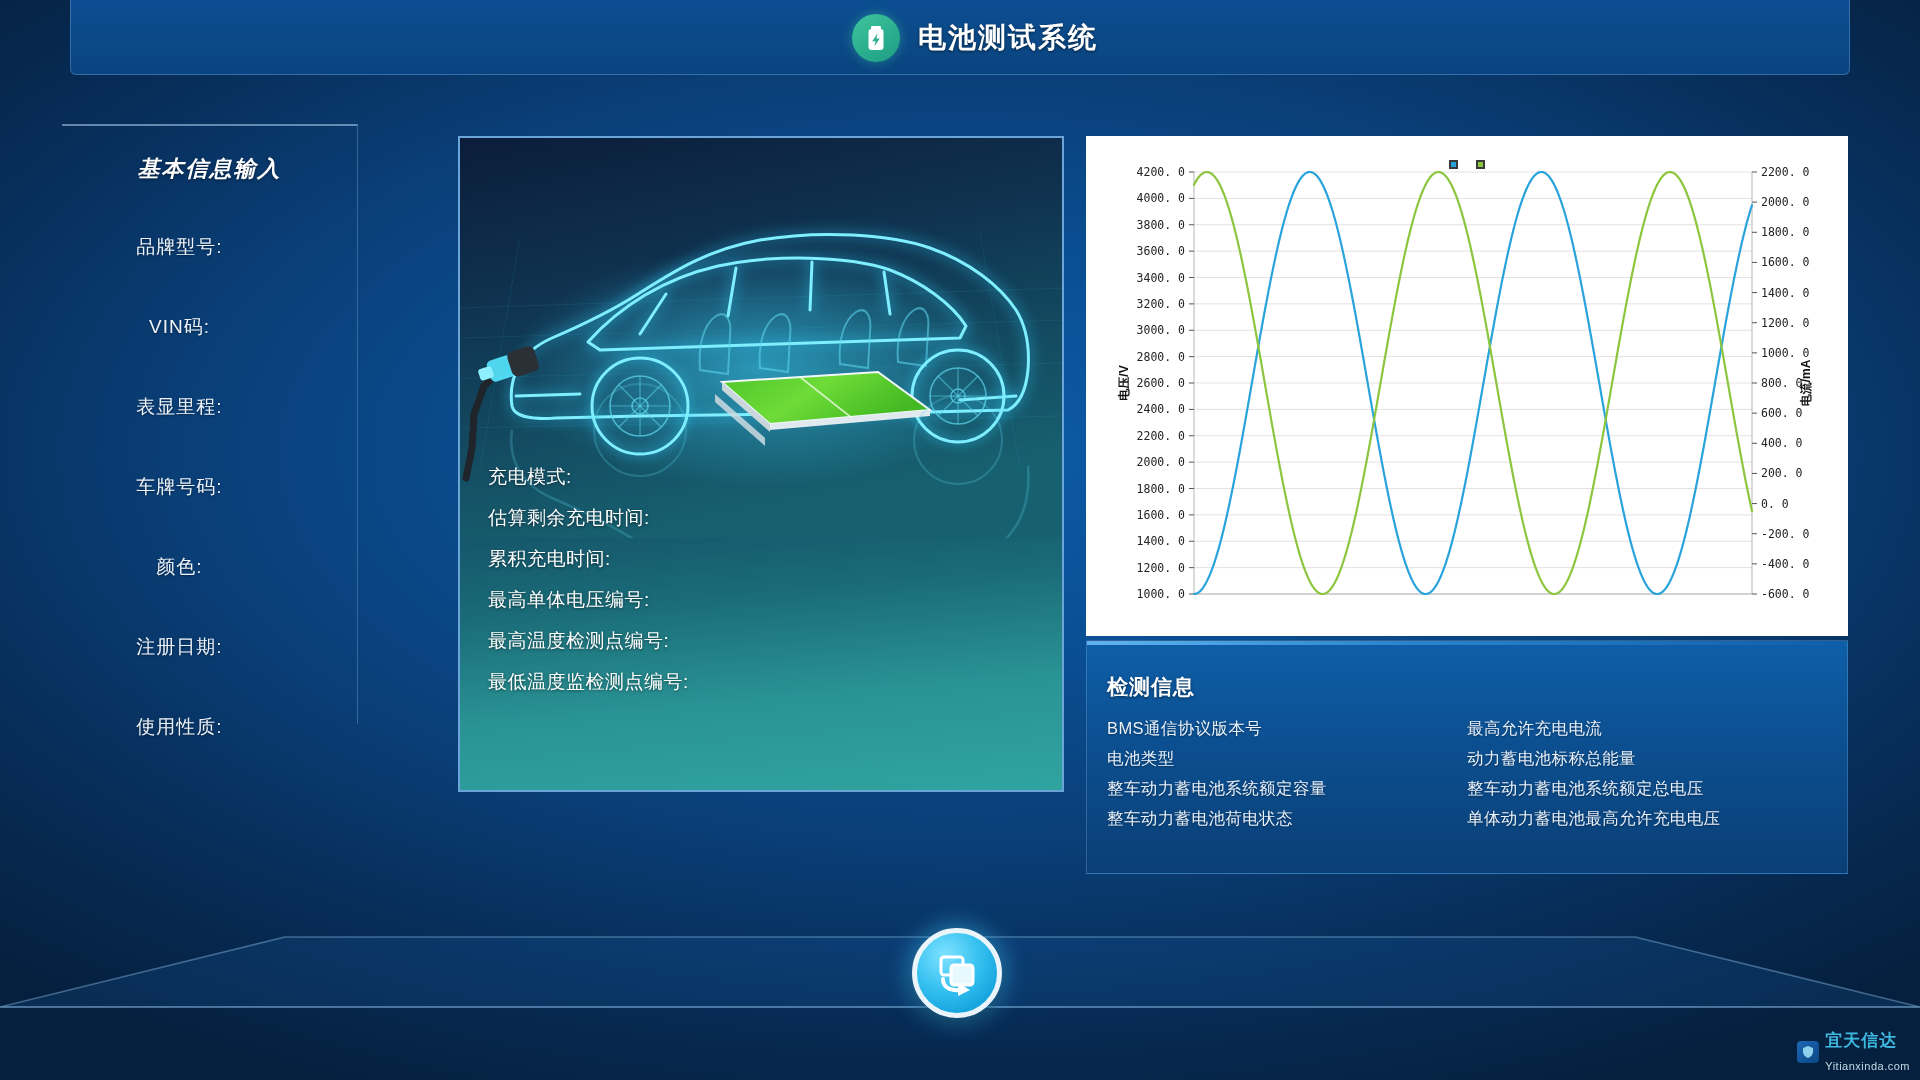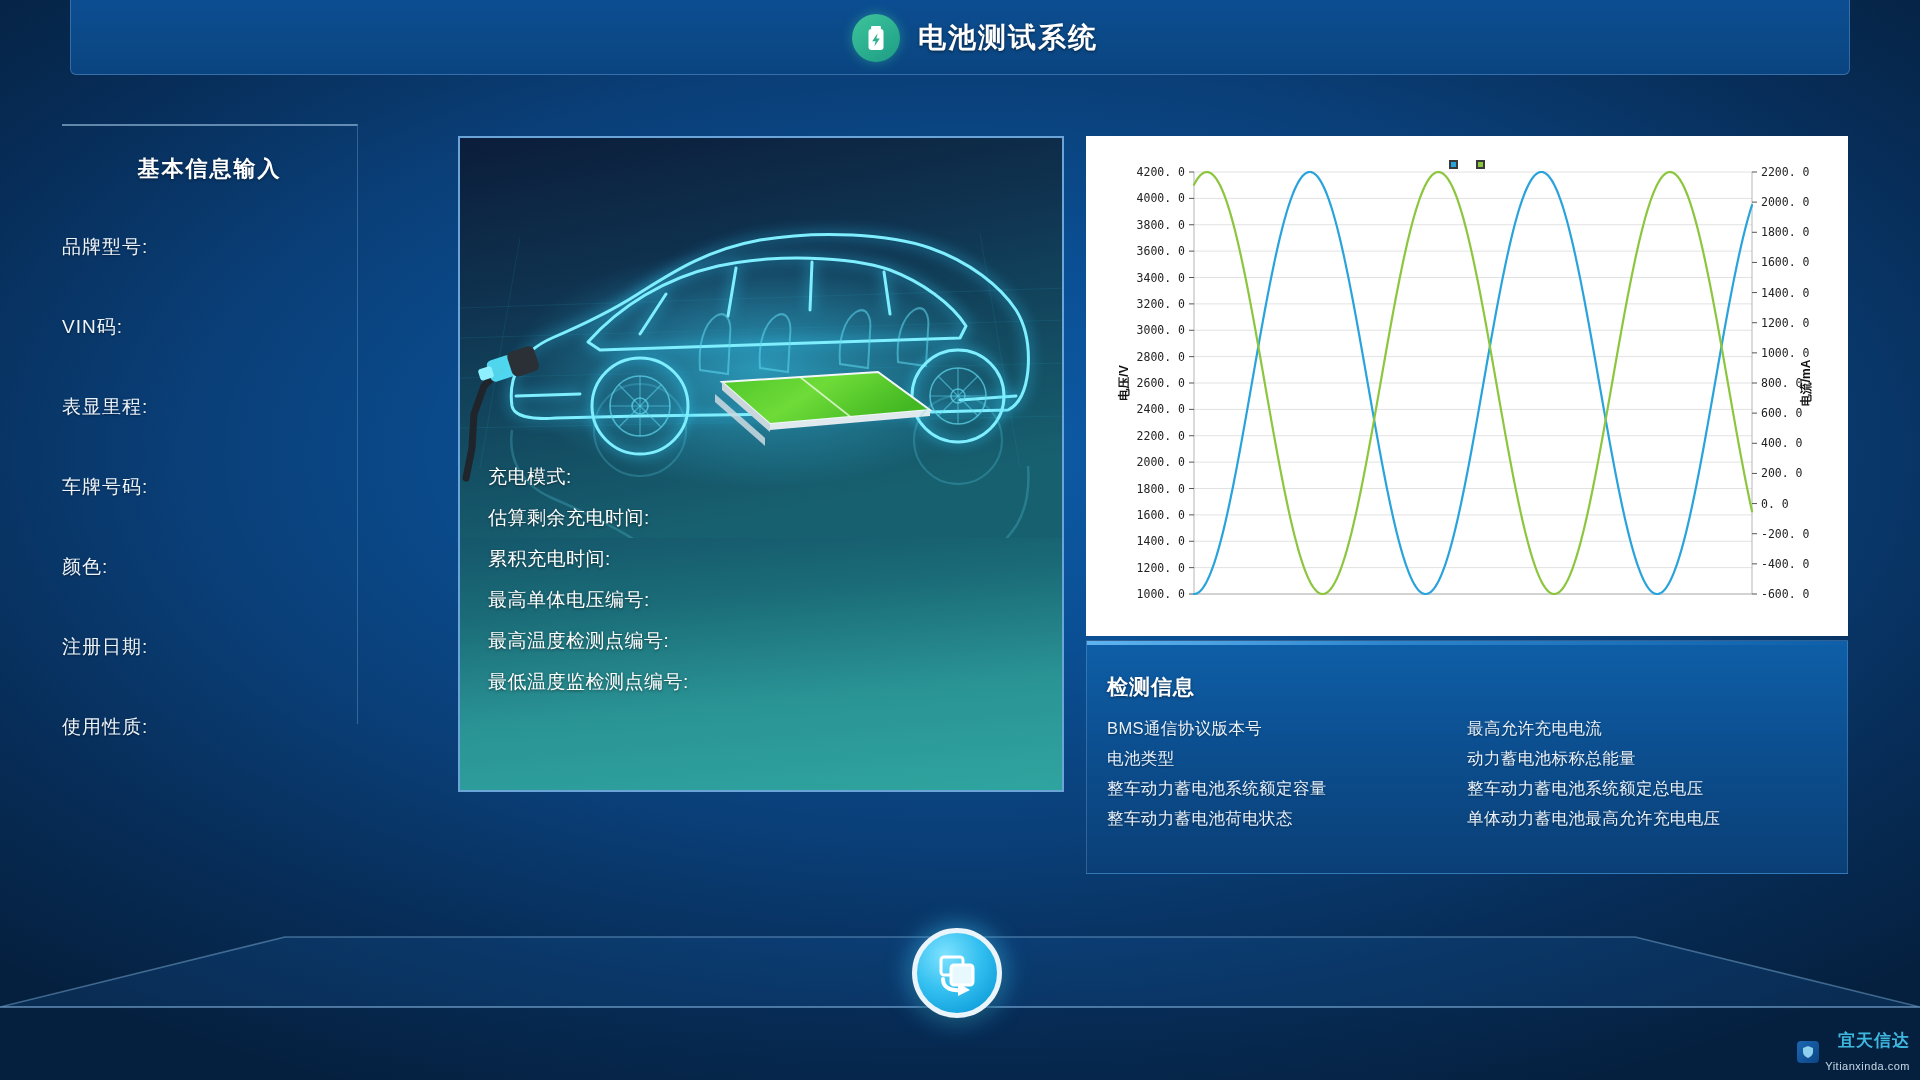--- a/index.html
+++ b/index.html
@@ -42,24 +42,25 @@
   
   #sidebar {
     position: absolute; left: 62px; top: 124px; width: 296px; height: 600px;
     border-top: 2px solid rgba(175,210,240,0.55);
     border-right: 1px solid rgba(150,195,235,0.30);
   }
   #sidebar-title {
     color: #ffffff; font-size: 22px; font-weight: bold; letter-spacing: 2px;
     text-align: center; margin-top: 28px;
     text-shadow: 0 1px 3px rgba(0,0,0,0.45);
+    font-style: italic;
   }
   #sidebar-fields { margin-top: 50px; padding-right: 60px; }
   .sb-field {
-    height: 80px; display: flex; align-items: flex-start; justify-content: flex-start;
+    height: 80px; display: flex; align-items: flex-start; justify-content: center;
   }
   .sb-label {
     color: #eef4fb; font-size: 19px; letter-spacing: 1px; white-space: nowrap;
     text-shadow: 0 1px 2px rgba(0,0,0,0.45);
   }
 
   
   #car-panel {
     position: absolute; left: 458px; top: 136px; width: 606px; height: 656px;
     border: 2px solid #6ba4d8;
@@ -140,21 +141,21 @@
   
   #watermark {
     position: absolute; right: 10px; bottom: 8px;
     display: flex; align-items: center; gap: 6px; opacity: 0.9;
   }
   #wm-badge {
     width: 22px; height: 22px; border-radius: 4px;
     background: linear-gradient(135deg, #1f6fc0, #0d4a8c);
     display: flex; align-items: center; justify-content: center;
   }
-  #wm-texts { display: flex; flex-direction: column; line-height: 1; text-align: right; }
+  #wm-texts { display: flex; flex-direction: column; line-height: 1; }
   #wm-cn { color: #45c8f0; font-size: 17px; font-weight: bold; letter-spacing: 1px; }
   #wm-en { color: #d8e8f5; font-size: 11px; letter-spacing: 0.5px; margin-top: 12px; }
 </style>
 </head>
 <body>
 
 <div id="header-band">
   <div id="header-row">
     <div id="app-logo">
       <svg width="30" height="30" viewBox="0 0 30 30">

